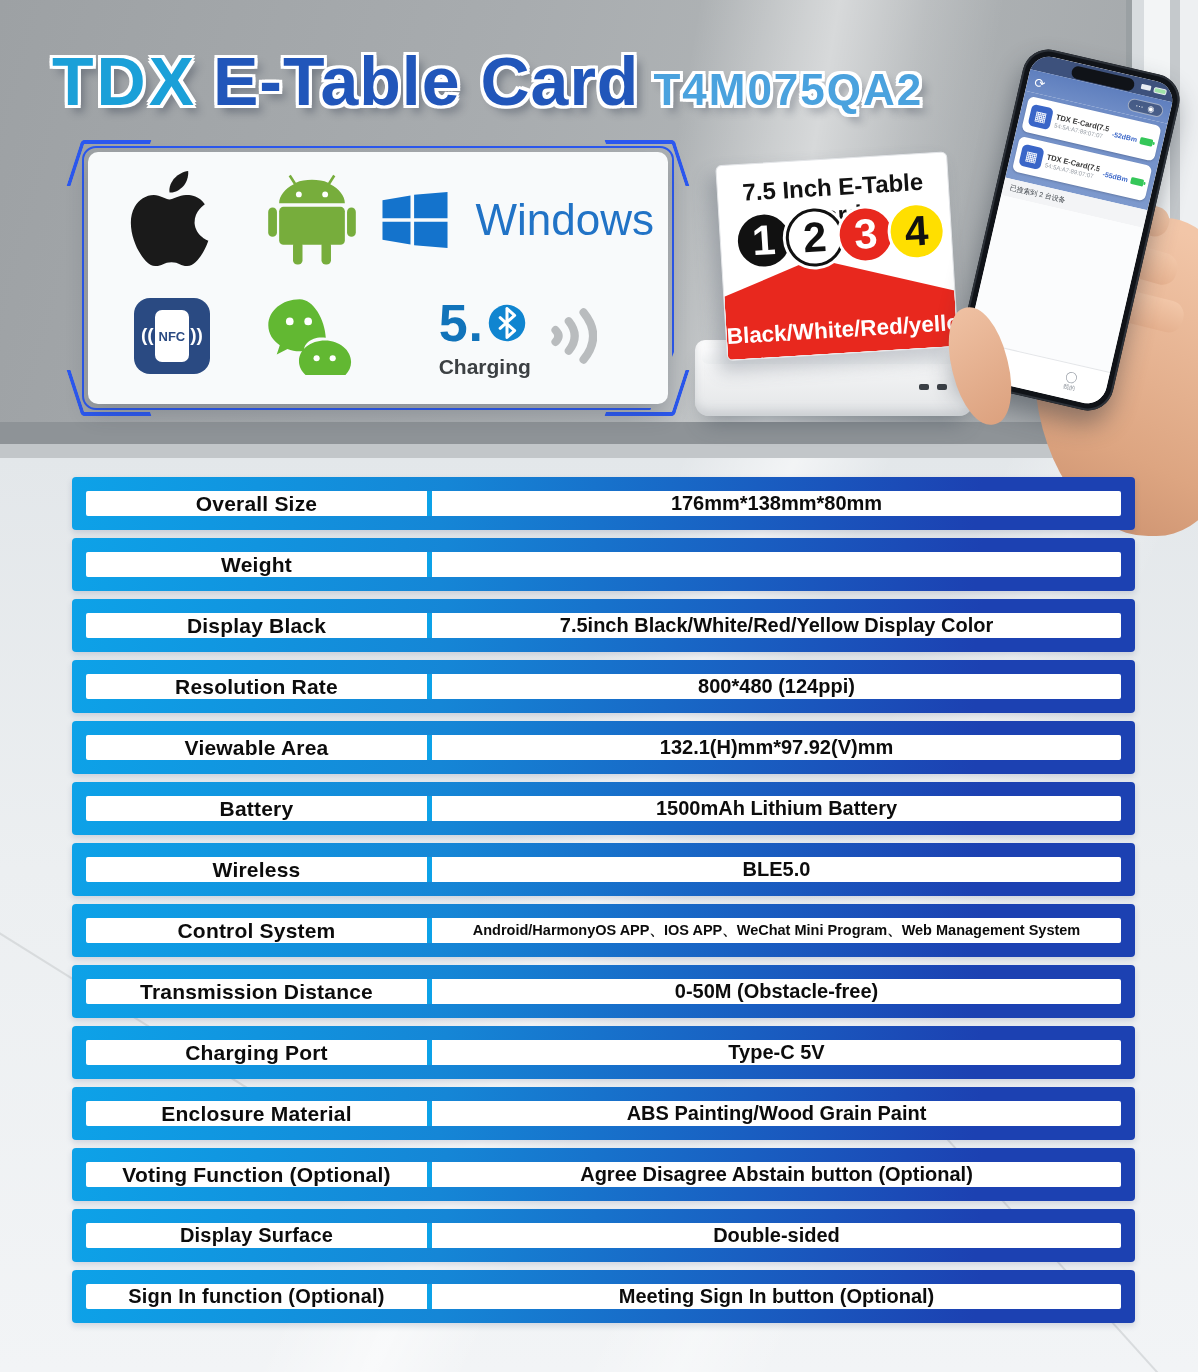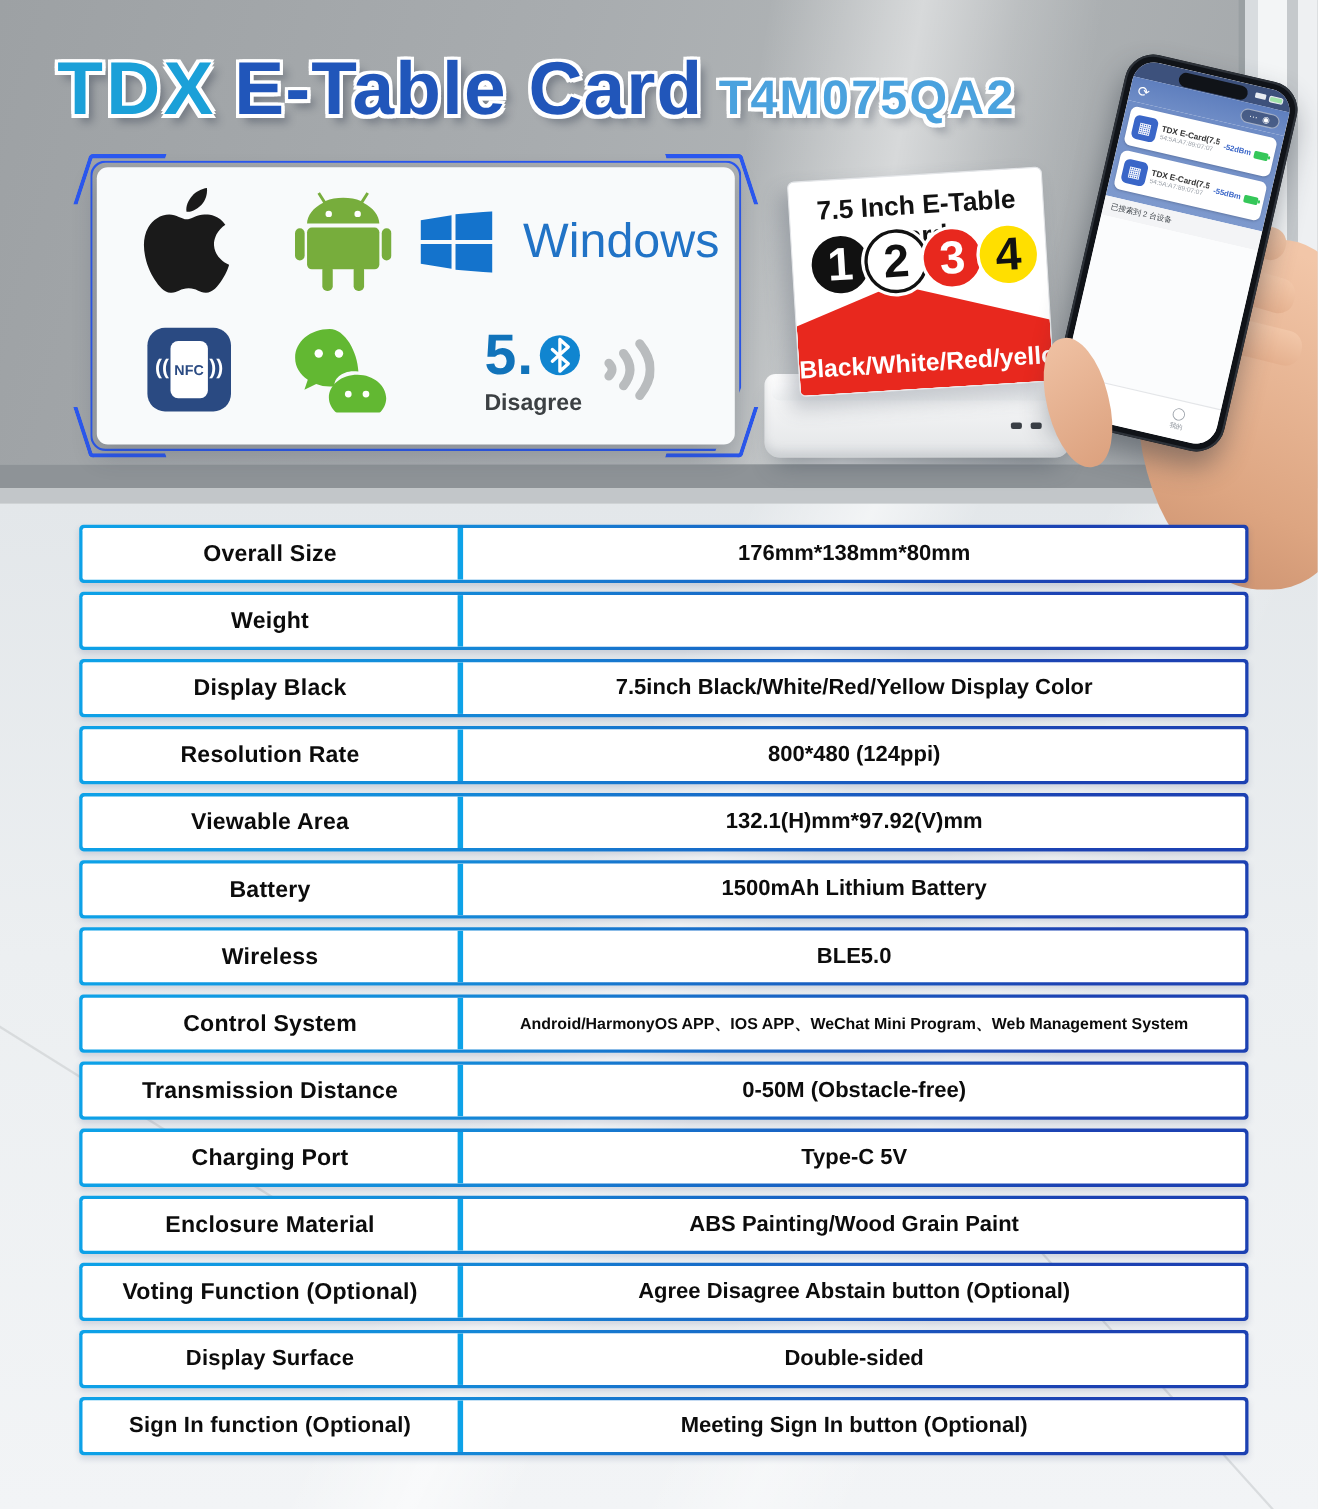--- a/index.html
+++ b/index.html
@@ -113,21 +113,21 @@
   .scanline { font-size:7px; color:#3c4248; padding:4px 7px; background:#f3f4f6; }
   .appbody { flex:1; background:#fbfcfd; }
   .appnav { height:36px; border-top:1px solid #e4e6e9; background:#fff; display:flex; }
   .navitem { flex:1; display:flex; flex-direction:column; align-items:center; justify-content:center; gap:1px; }
   .navglyph { font-size:11px; line-height:11px; color:#5a80c0; }
   .navglyph.gray { color:#9aa0a8; }
   .navlabel { font-size:6px; color:#8a9098; }
 
   
   .spec { position:absolute; left:72px; top:477px; width:1063px; }
-  .spec-row { height:53px; margin-bottom:8px; padding:3px; border-radius:4px;
+  .spec-row { height:53px; margin-bottom:8px; padding:14px; border-radius:4px;
     background:linear-gradient(100deg,#0da2e8 0%, #1586d6 35%, #1c41b2 85%);
     box-shadow:0 3px 6px rgba(60,80,120,.18); }
   .spec-inner { background:#fff; height:100%; display:flex; border-radius:2px; overflow:hidden; }
   .spec-label { width:346px; flex:0 0 auto; border-right:5px solid #0da2e8; display:flex; align-items:center; justify-content:center;
     font-size:21px; font-weight:bold; color:#0c0c0c; letter-spacing:0.2px; text-align:center; }
   .spec-value { flex:1; display:flex; align-items:center; justify-content:center; font-size:20px; font-weight:bold; color:#0c0c0c; text-align:center; padding:0 8px; }
   .spec-row:nth-child(8) .spec-value { font-size:14.5px; letter-spacing:0; }
   .spec-row:nth-child(13) .spec-label, .spec-row:nth-child(14) .spec-label { font-size:20px; }
 
   svg { display:block; }
@@ -211,21 +211,21 @@
         <span class="bt-main">
           <span class="bt-line1">
             <span class="bt-five">5.</span>
             <span class="bt-circle">
               <svg width="38" height="38" viewBox="0 0 100 100">
                 <circle cx="50" cy="50" r="48" fill="#1085d0"></circle>
                 <path d="M50 12 V88 L70 70 L32 36 M32 64 L70 30 L50 12" fill="none" stroke="#fff" stroke-width="8" stroke-linejoin="round" stroke-linecap="round"></path>
               </svg>
             </span>
           </span>
-          <div class="bt-word">Disagree</div>
+          <div class="bt-word">Charging</div>
         </span>
         <span>
           <svg width="52" height="62" viewBox="0 0 70 84">
             <g fill="none" stroke="#b9bcbe" stroke-width="11" stroke-linecap="round">
               <path d="M14 34 q8 8 0 16"></path>
               <path d="M32 22 q16 20 0 40"></path>
               <path d="M52 10 q26 32 0 64"></path>
             </g>
           </svg>
         </span>

